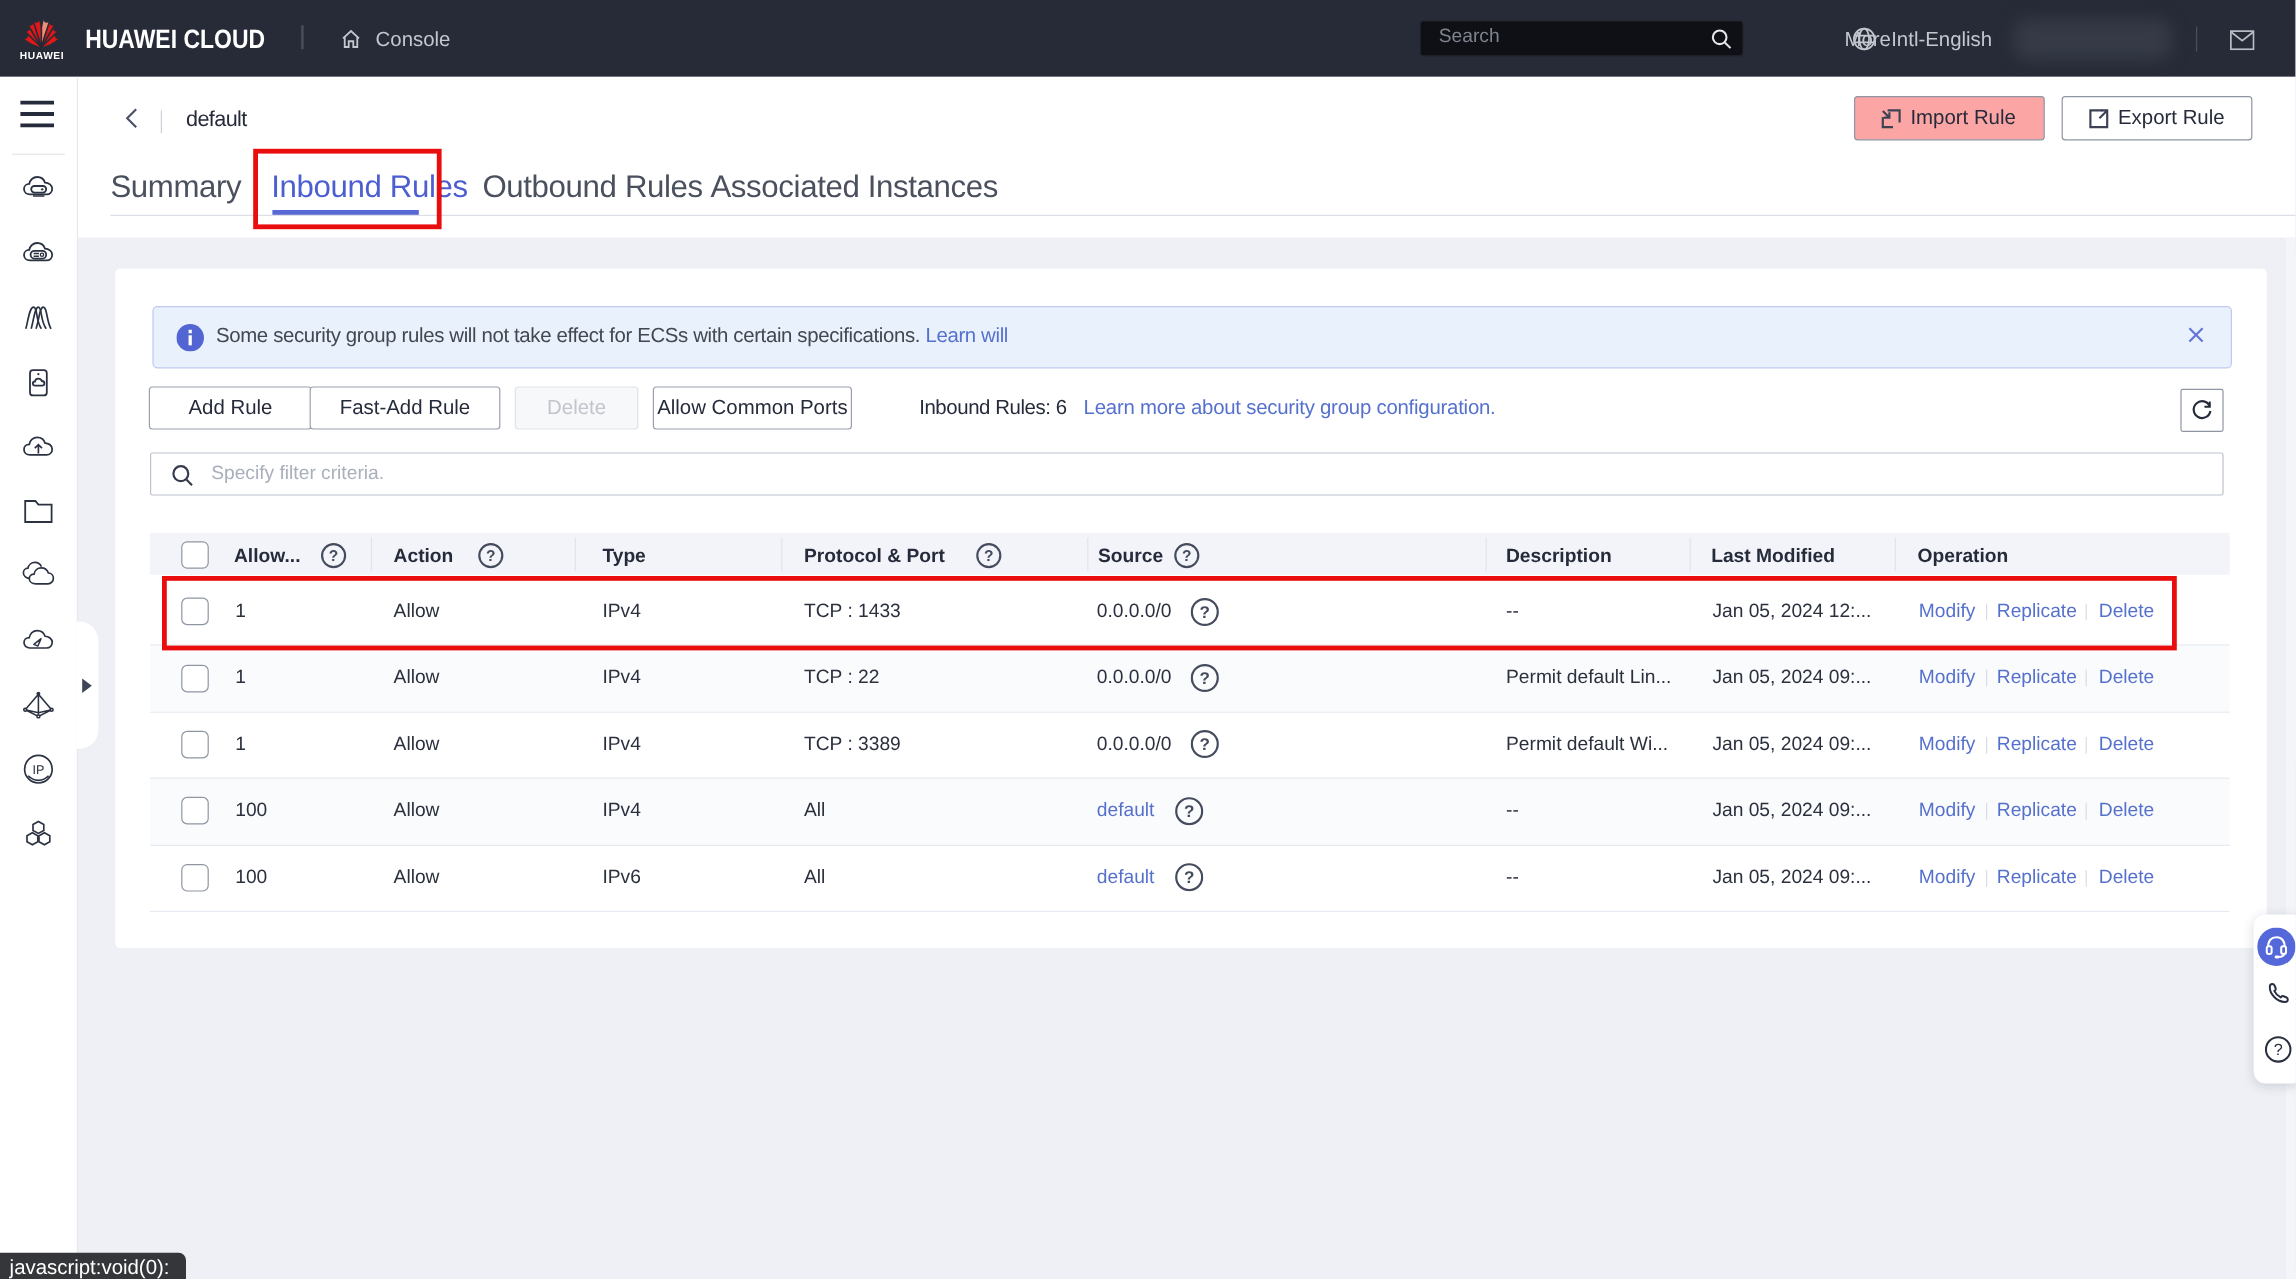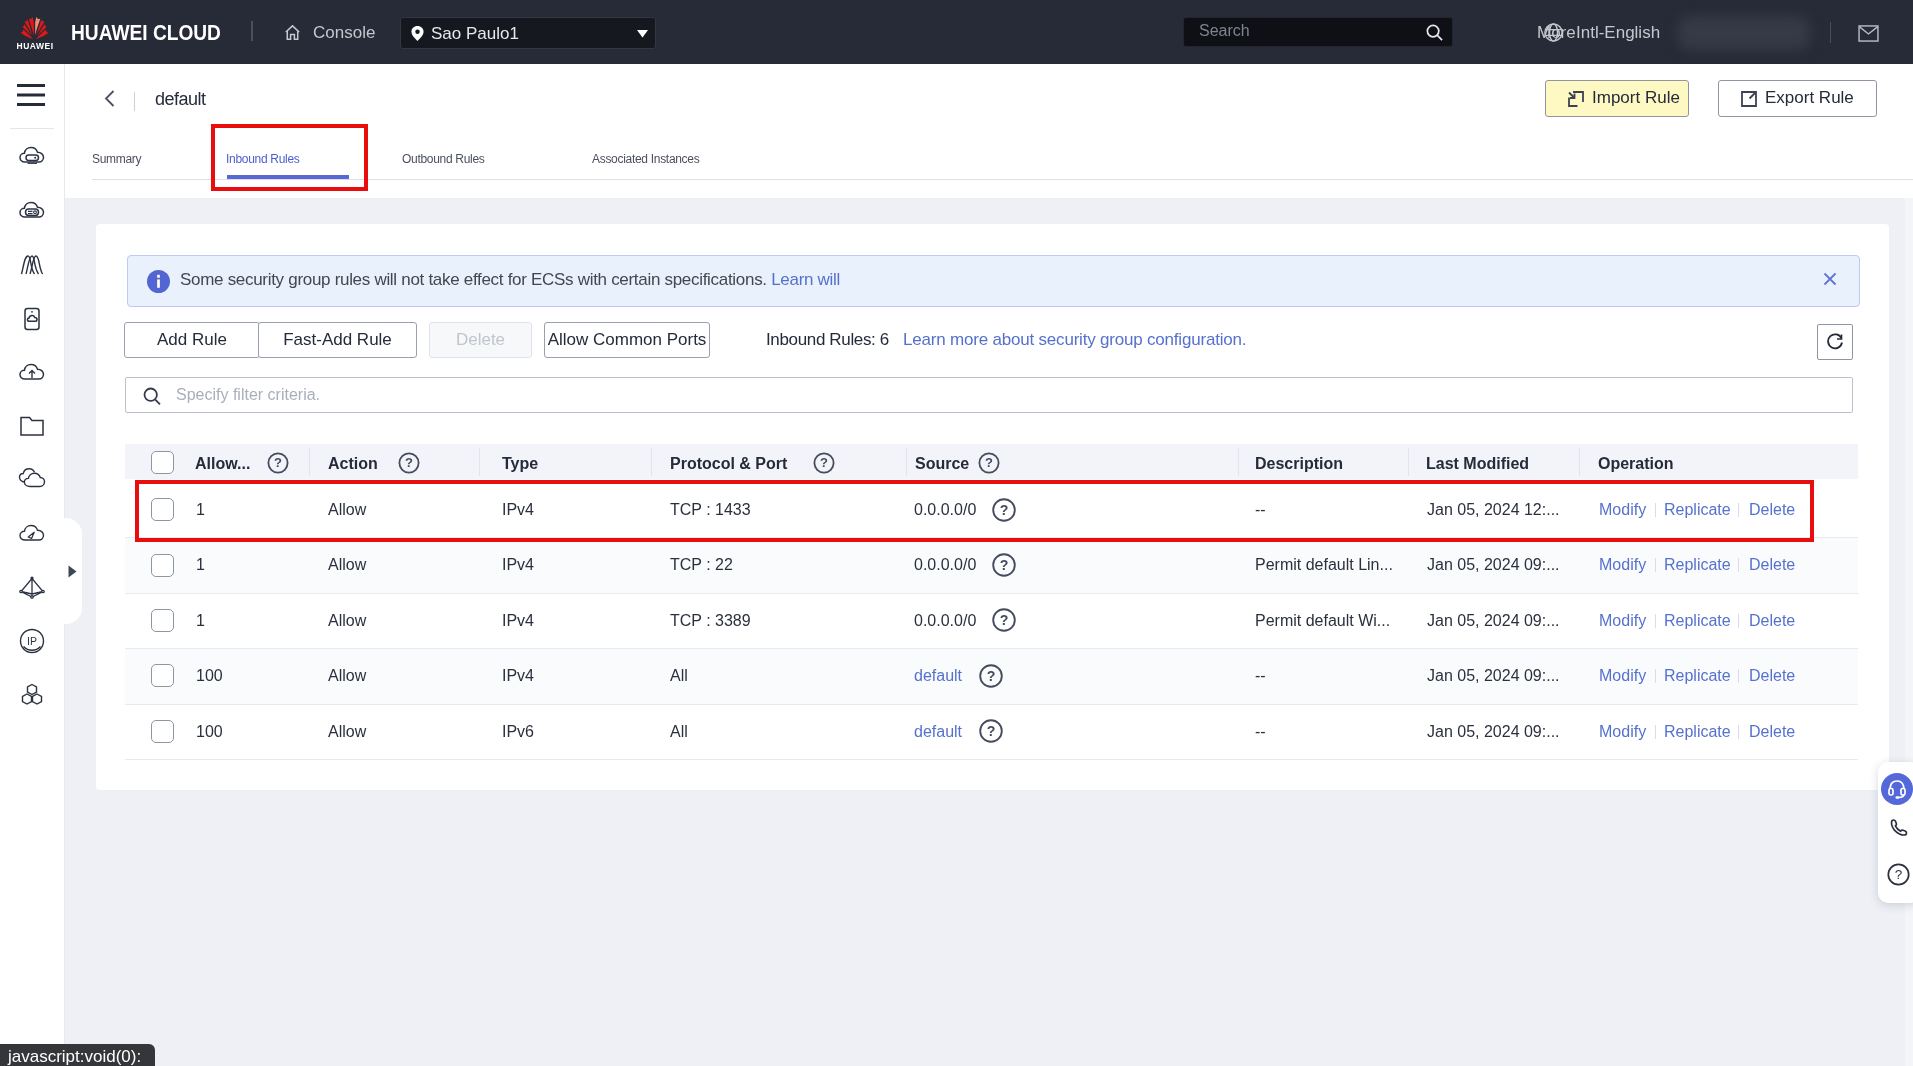--- a/index.html
+++ b/index.html
@@ -11,21 +11,21 @@
 #hdr{position:absolute;left:0;top:0;width:1913px;height:64px;background:#262b37}
 .htxt{color:#c3c7ce;font-size:17px}
 #selbox{position:absolute;left:400px;top:17px;width:256px;height:32px;background:#16181f;border:1px solid #33373f;border-radius:3px}
 #search{position:absolute;left:1183px;top:17px;width:270px;height:30px;background:#0e1015;border:1px solid #22252d;border-radius:3px}
 #blur{position:absolute;left:1678px;top:16px;width:132px;height:34px;background:#353a46;border-radius:12px;filter:blur(6px)}
 
 #side{position:absolute;left:0;top:64px;width:65px;height:1002px;background:#fff;border-right:1px solid #e7e9ef}
 .sic{position:absolute;left:18px;width:28px;height:28px}
 
 #whitehead{position:absolute;left:65px;top:64px;width:1848px;height:134px;background:#fff}
-.tab{position:absolute;top:152px;font-size:12px;color:#4b505e;letter-spacing:-.3px}
+.tab{position:absolute;top:140px;font-size:26px;color:#4b505e;letter-spacing:-.3px}
 
 #card{position:absolute;left:96px;top:224px;width:1793px;height:566px;background:#fff;border-radius:4px}
 #banner{position:absolute;left:127px;top:255px;width:1733px;height:52px;background:#e9f1fd;border:1px solid #bfc9f2;border-radius:4px}
 .btn{position:absolute;top:322px;height:36px;background:#fff;border:1px solid #9aa0ad;border-radius:3px;font-size:17px;color:#252b3a;text-align:center;line-height:34px}
 #filter{position:absolute;left:125px;top:377px;width:1728px;height:36px;background:#fff;border:1px solid #bcc2cd;border-radius:2px}
 
 #thead{position:absolute;left:125px;top:444px;width:1733px;height:35px;background:#f2f4f9}
 .th{position:absolute;font-size:16px;font-weight:bold;color:#252b3a;top:455px}
 .td{position:absolute;font-size:16px;color:#2b303e}
 .row{position:absolute;left:125px;width:1733px;height:55.4px}
@@ -62,29 +62,20 @@
       <path d="M36.0 55.0 L66.9 25.3" stroke="#262b37" stroke-width="2.6" fill="none"></path>
     </g>
   </svg>
   <div class="abs" style="left:15px;top:41px;width:40px;text-align:center;color:#fff;font-size:8.5px;font-weight:bold;letter-spacing:.5px">HUAWEI</div>
   <div class="abs" style="left:71px;top:20px;font-size:22px;font-weight:bold;color:#fff;transform:scaleX(.87);transform-origin:left center">HUAWEI CLOUD</div>
   <div class="abs" style="left:251px;top:21px;width:2px;height:20px;background:#4a4f5b"></div>
   <svg class="abs" style="left:283px;top:23px" width="19" height="19" viewBox="0 0 20 20" fill="none" stroke="#c3c7ce" stroke-width="1.6">
     <path d="M3 9.5 L10 3 L17 9.5 M4.5 8.5 V17 H8 V12 H12 V17 H15.5 V8.5"></path>
   </svg>
   <div class="abs htxt" style="left:313px;top:23px">Console</div>
-  <div id="selbox">
-    <svg class="abs" style="left:9px;top:7px" width="15" height="17" viewBox="0 0 16 18" fill="#fff">
-      <path d="M8 1 C4.2 1 1.5 3.8 1.5 7.2 C1.5 11.5 8 17 8 17 C8 17 14.5 11.5 14.5 7.2 C14.5 3.8 11.8 1 8 1 Z M8 9.5 A2.4 2.4 0 1 1 8 4.7 A2.4 2.4 0 0 1 8 9.5 Z"></path>
-    </svg>
-    <div class="abs" style="left:30px;top:6px;font-size:17px;color:#e6e8ea">Sao Paulo1</div>
-    <svg class="abs" style="left:236px;top:12px" width="11" height="8" viewBox="0 0 11 8">
-        <path d="M0 0 H11 L5.5 7.5 Z" fill="#fff"></path>
-      </svg>
-  </div>
   <div id="search">
     <div class="abs" style="left:15px;top:4px;font-size:16px;color:#7e838e">Search</div>
     <svg class="abs" style="left:241px;top:5px" width="19" height="19" viewBox="0 0 20 20" fill="none" stroke="#e6e8ec" stroke-width="1.8">
       <circle cx="8.5" cy="8.5" r="6"></circle>
         <path d="M13 13 L18 18"></path>
     </svg>
   </div>
   <div class="abs htxt" style="left:1537px;top:23px">More</div>
   <svg class="abs" style="left:1543px;top:22px" width="21" height="21" viewBox="0 0 22 22" fill="none" stroke="#c3c7ce" stroke-width="1.5">
     <circle cx="11" cy="11" r="9"></circle>
@@ -166,21 +157,21 @@
 <svg class="abs" style="left:68px;top:565px" width="9" height="13" viewBox="0 0 9 13">
     <path d="M0.5 0.5 L8.5 6.5 L0.5 12.5 Z" fill="#3e4556"></path>
   </svg>
 <div id="whitehead"></div>
 <svg class="abs" style="left:104px;top:90px" width="11" height="17" viewBox="0 0 11 17" fill="none" stroke="#4a5063" stroke-width="1.8">
     <path d="M9.5 1 L2 8.5 L9.5 16"></path>
   </svg>
 <div class="abs" style="left:134px;top:92px;width:1px;height:19px;background:#ccd0d9"></div>
 <div class="abs" style="left:155px;top:89px;font-size:18px;color:#252b3a;letter-spacing:-.5px">default</div>
 
-<div class="abs" style="left:1545px;top:80px;width:144px;height:37px;border:1px solid #8f95a3;border-radius:3px;background:#fef9c3">
+<div class="abs" style="left:1545px;top:80px;width:159px;height:37px;border:1px solid #8f95a3;border-radius:3px;background:#fca5a5">
   <svg class="abs" style="left:21px;top:9px" width="18" height="18" viewBox="0 0 18 18" fill="none" stroke="#3c4254" stroke-width="1.8">
     <path d="M6 2 H16 V12 M10.5 16 H2 V7.5"></path>
     <path d="M2 2.5 L7.5 8 M7.5 3.5 V8 H3"></path>
   </svg>
   <div class="abs" style="left:46px;top:7px;font-size:17px;color:#252b3a">Import Rule</div>
 </div>
 <div class="abs" style="left:1718px;top:80px;width:159px;height:37px;border:1px solid #8f95a3;border-radius:3px;background:#fff">
   <svg class="abs" style="left:21px;top:9px" width="18" height="18" viewBox="0 0 18 18" fill="none" stroke="#3c4254" stroke-width="1.8">
     <path d="M12 2 H2 V16 H16 V6.5"></path>
     <path d="M16 2 L9.5 8.5 M11 2 H16 V7"></path>

